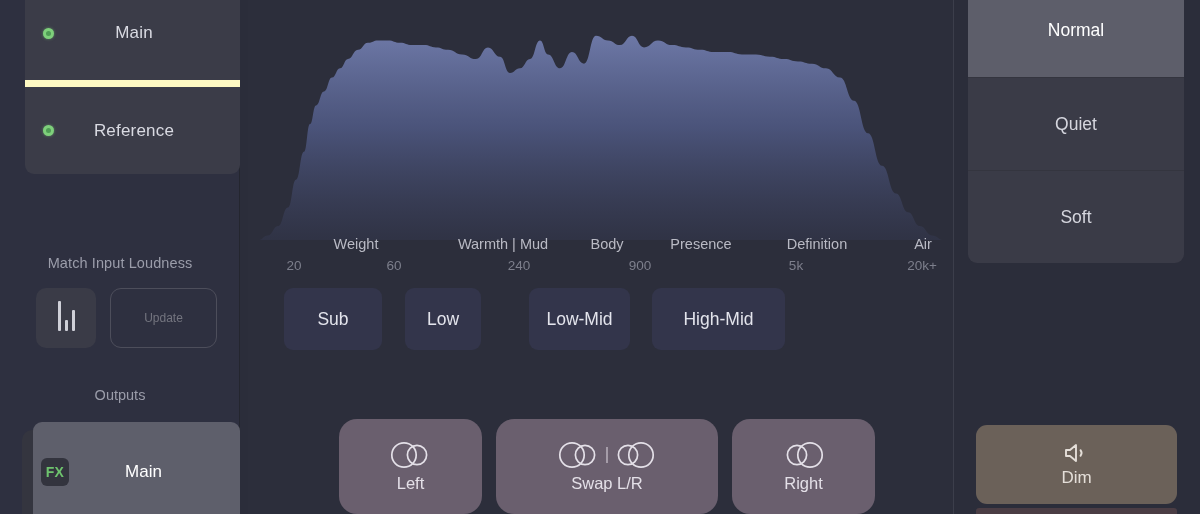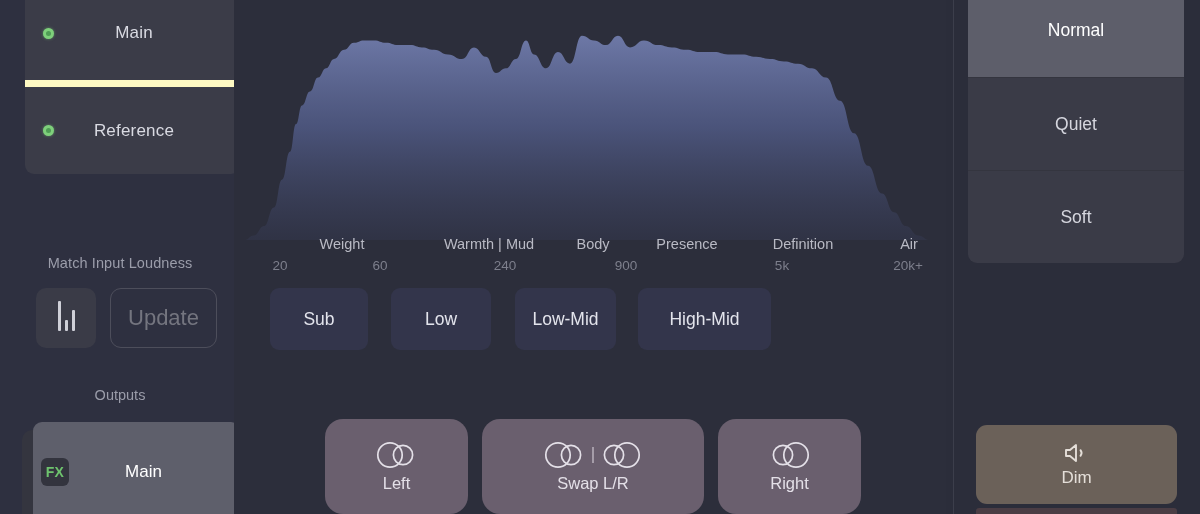--- a/index.html
+++ b/index.html
@@ -51,21 +51,21 @@
     display:flex; align-items:flex-end; justify-content:center; padding-bottom:17px; gap:4px;
   }
   .meter-btn i { display:block; width:3px; background:#cfd0d8; border-radius:1px; }
   .meter-btn i:nth-child(1){ height:30px; }
   .meter-btn i:nth-child(2){ height:11px; }
   .meter-btn i:nth-child(3){ height:21px; }
   .update-btn {
     width:107px; height:60px; border-radius:11px;
     border:1px solid #4d4e5b; background:transparent;
     display:flex; align-items:center; justify-content:center;
-    color:#74757f; font-size:22px;
+    color:#74757f; font-size:12px;
   }
 
   .outputs-title {
     position:absolute; left:0; top:387px; width:240px; text-align:center;
     color:#9b9daa; font-size:14.5px;
   }
   .out-ghost {
     position:absolute; left:22px; top:430px; width:70px; height:110px;
     background:#34353f; border-radius:10px;
   }
@@ -76,21 +76,21 @@
   }
   .fx-badge {
     margin-left:8px; width:28px; height:28px; border-radius:6px;
     background:#33343e; color:#6ec36e; font-size:14px; font-weight:bold;
     display:flex; align-items:center; justify-content:center; letter-spacing:.3px;
     flex:0 0 auto;
   }
   .out-name { flex:1; text-align:center; color:#ffffff; font-size:17px; padding-right:22px; }
 
   
-  .center { position:absolute; left:234px; top:0; width:712px; height:514px; background:#2c2e3b;text-decoration:underline; }
+  .center { position:absolute; left:248px; top:0; width:712px; height:514px; background:#2c2e3b;text-decoration:underline; }
   .spectrum { position:absolute; left:0; top:0; width:712px; height:240px; }
   .spectrum svg { display:block; width:712px; height:240px; }
 
   .freq-labels { position:absolute; left:0; top:236px; width:712px; height:44px; }
   .dsc { position:absolute; color:#b9bac4; font-size:14.5px; white-space:nowrap; transform:translateX(-50%); }
   .tck { position:absolute; color:#7d7f8c; font-size:13.5px; white-space:nowrap; transform:translateX(-50%); top:22px; }
 
   .bands { position:absolute; left:0; top:288px; width:712px; height:62px; }
   .band {
     position:absolute; top:0; height:62px; border-radius:9px;
@@ -191,21 +191,21 @@
         <span class="dsc" style="left: 675px;">Air</span>
         <span class="tck" style="left: 46px;">20</span>
         <span class="tck" style="left: 146px;">60</span>
         <span class="tck" style="left: 271px;">240</span>
         <span class="tck" style="left: 392px;">900</span>
         <span class="tck" style="left: 548px;">5k</span>
         <span class="tck" style="left: 674px;">20k+</span>
       </div>
     <div class="bands">
         <div class="band" style="left: 36px; width: 98px;">Sub</div>
-        <div class="band" style="left: 157px; width: 100px;">Low</div>
+        <div class="band" style="left: 157px; width: 76px;">Low</div>
         <div class="band" style="left: 281px; width: 101px;">Low-Mid</div>
         <div class="band" style="left: 404px; width: 133px; text-align: right;">High-Mid</div>
       </div>
     <div class="stereo">
         <div class="sbtn" style="left: 91px; width: 143px;">
           <svg class="venn" height="30" width="46" viewBox="0 0 46 30">
             <g transform="translate(1,1)">
               <circle cx="15" cy="14" r="12.2" fill="none" stroke="#e4e0e8" stroke-width="1.7"></circle>
               <circle cx="28" cy="14" r="9.6" fill="none" stroke="#e4e0e8" stroke-width="1.7"></circle>
             </g>

